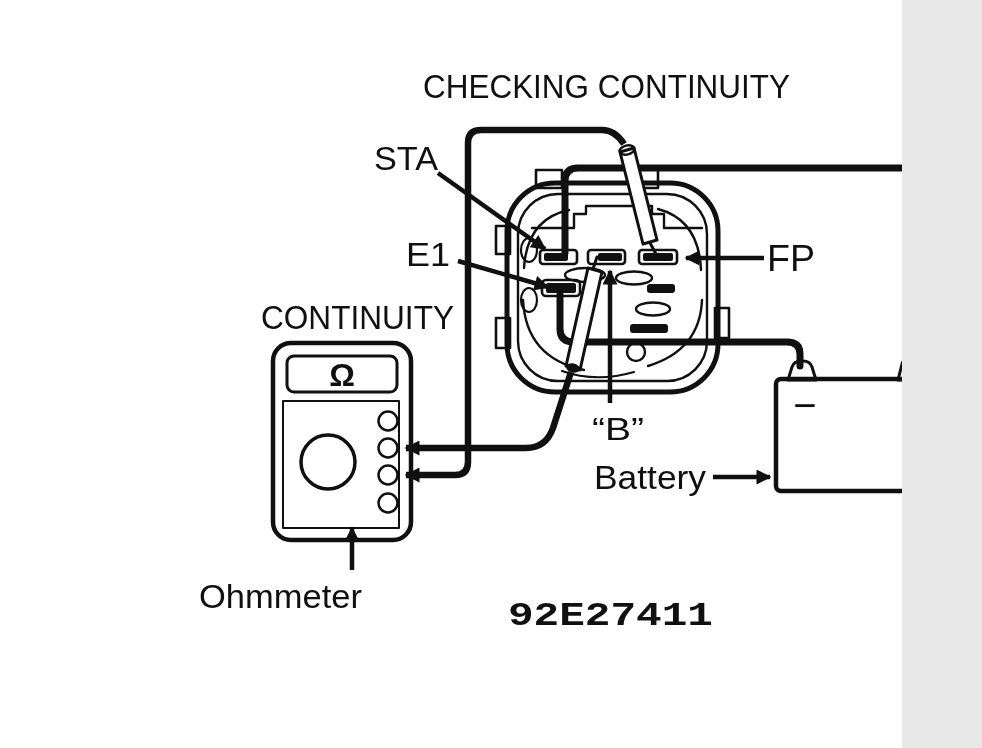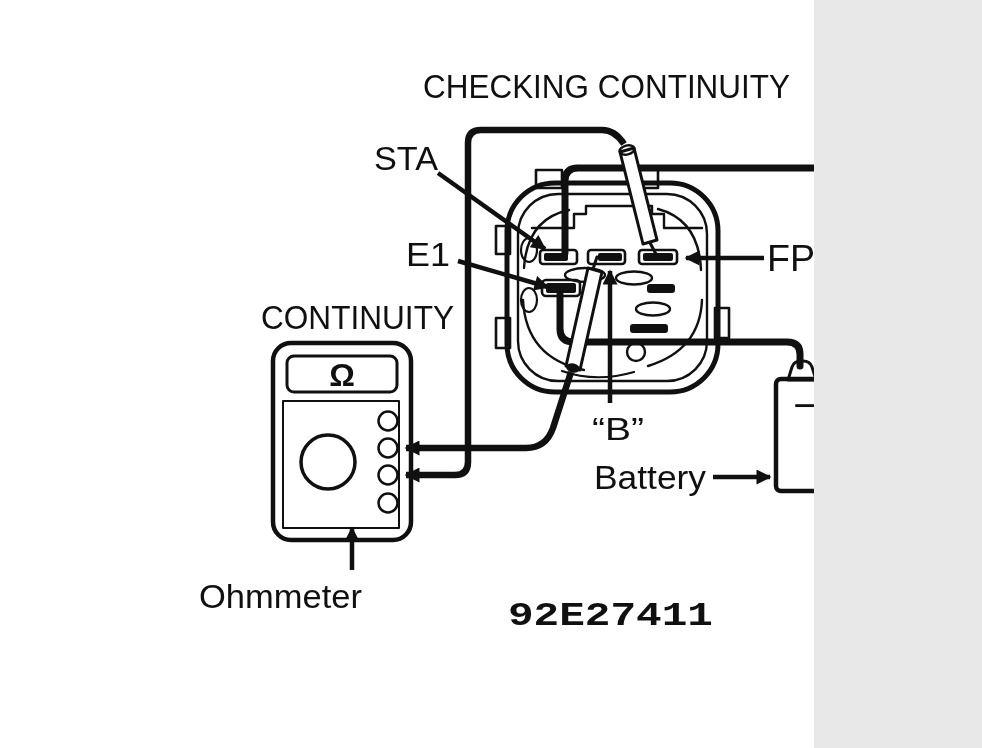--- a/index.html
+++ b/index.html
@@ -1,18 +1,18 @@
 <!DOCTYPE html>
 <html><head>
 <meta charset="utf-8">
 <style>
   html,body{margin:0;padding:0;background:#e8e8e8;}
   .page{
     position:relative;
-    width:814px;height:748px;
+    width:902px;height:748px;
     background:#ffffff;
     overflow:hidden;
     font-family:"Liberation Sans", sans-serif;
   }
   svg{position:absolute;left:0;top:0;}
   .ink{stroke:#101010;fill:none;stroke-linecap:round;stroke-linejoin:round;}
   .wire{stroke:#101010;fill:none;stroke-width:7;stroke-linecap:round;stroke-linejoin:round;}
   .lead{stroke:#101010;fill:none;stroke-width:6.5;stroke-linecap:butt;stroke-linejoin:round;}
   .callout{stroke:#101010;fill:none;stroke-width:4.5;stroke-linecap:butt;}
   .probe-body{fill:#ffffff;stroke:#101010;stroke-width:3;stroke-linejoin:round;}

